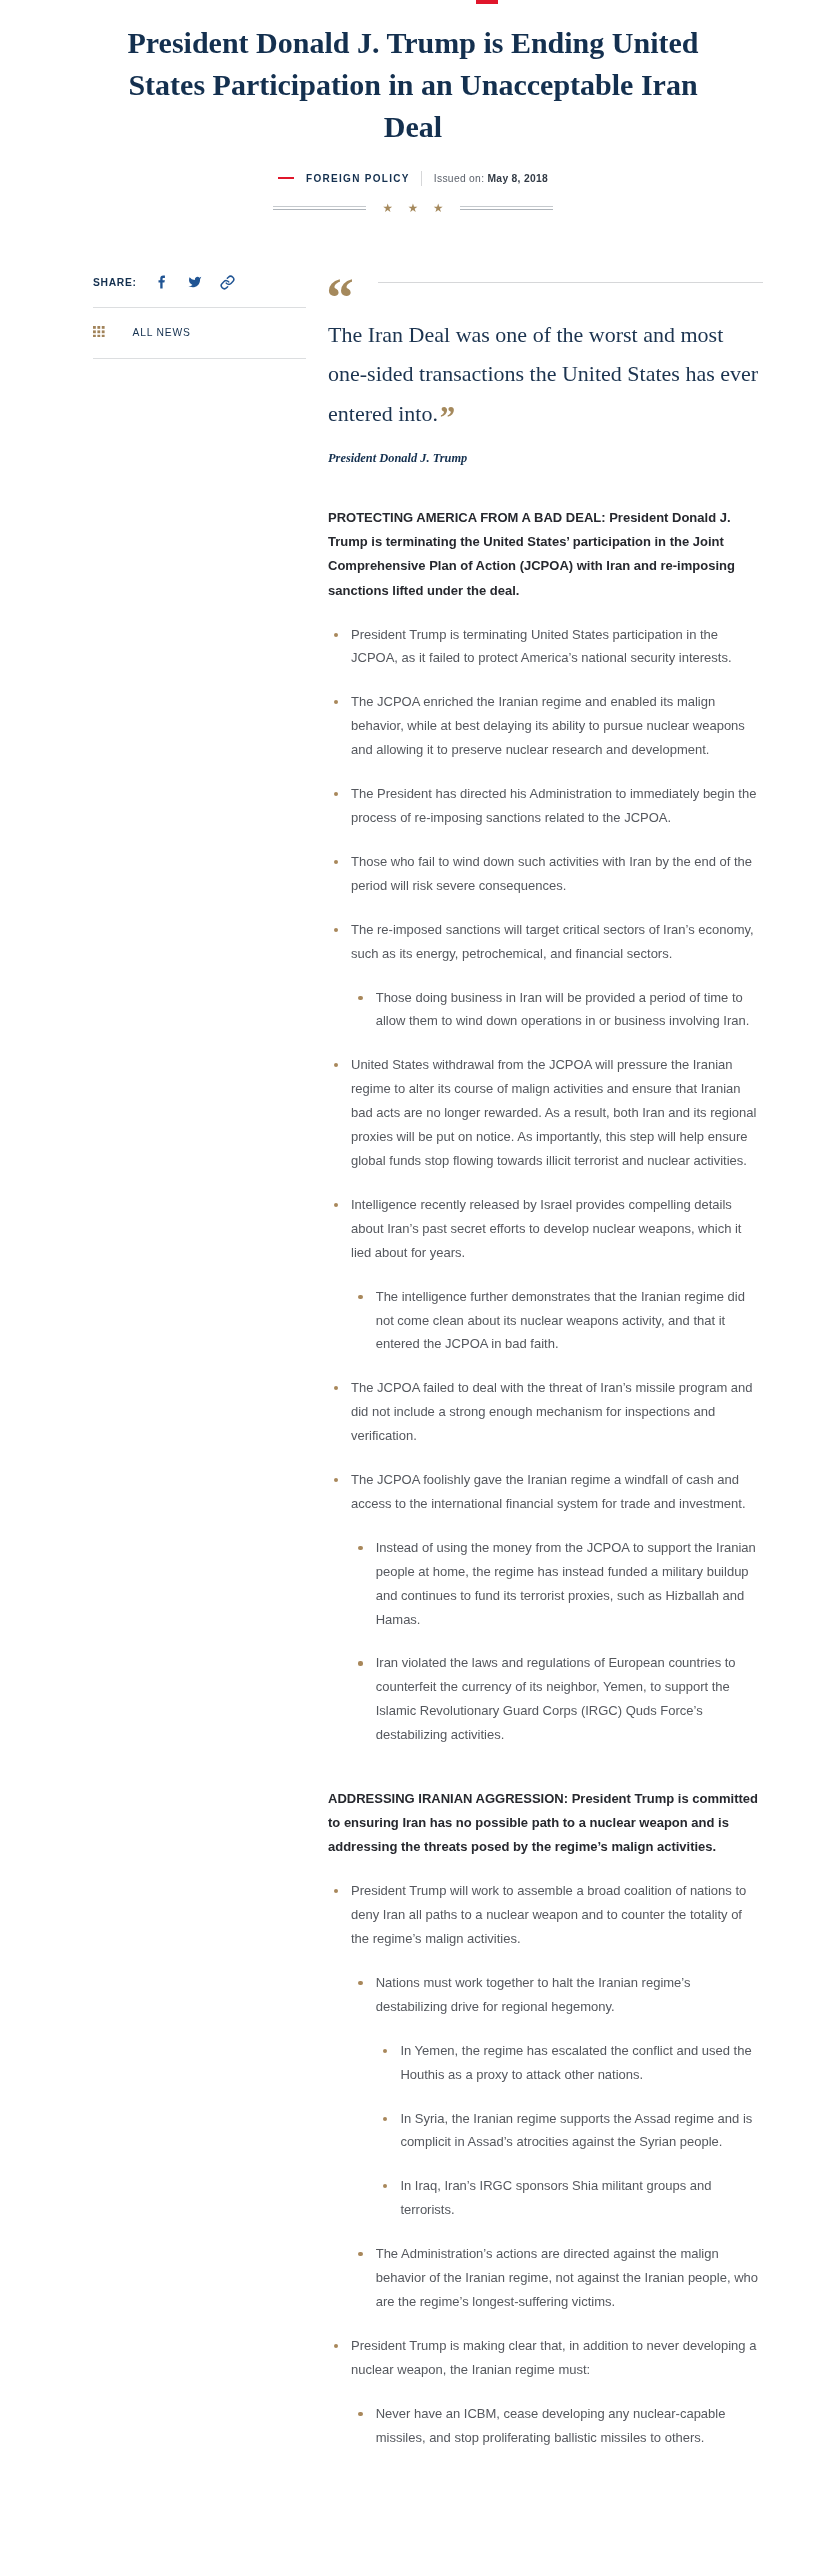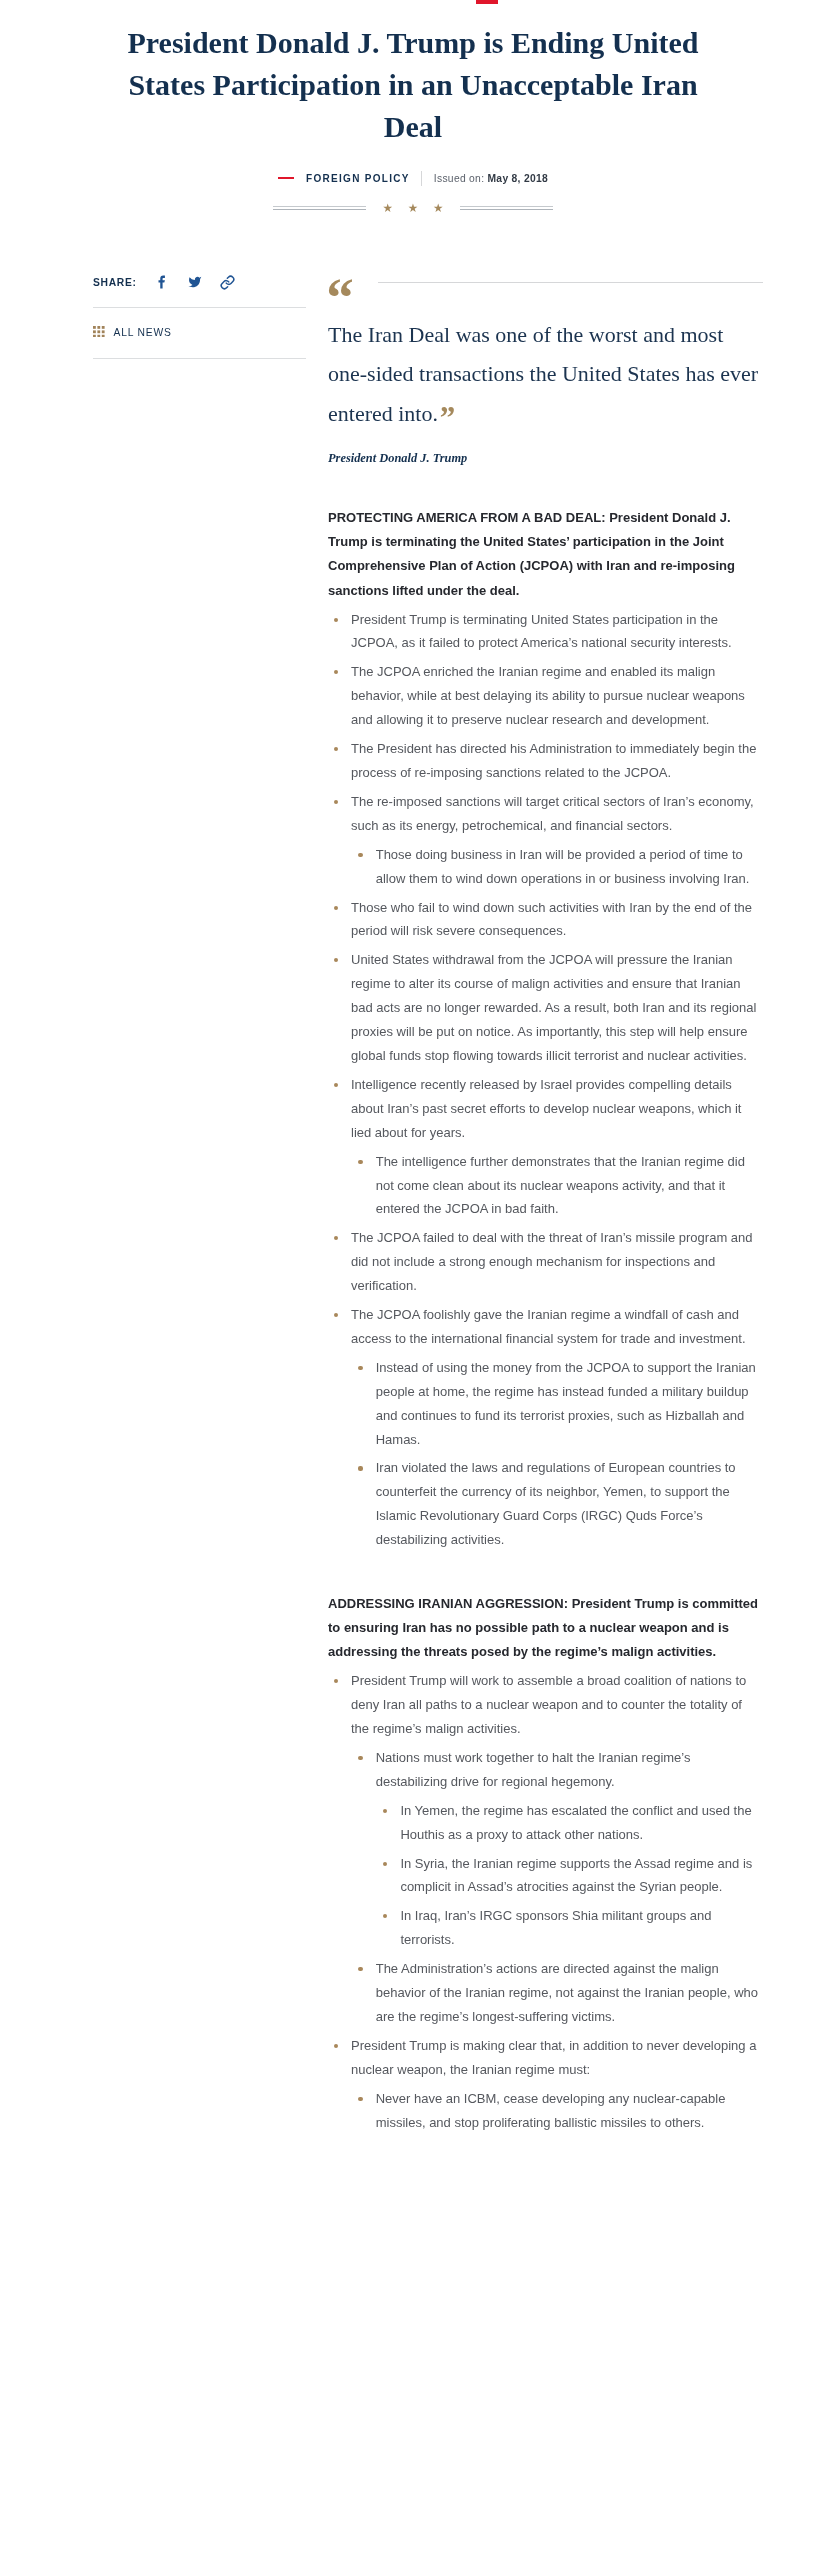--- a/index.html
+++ b/index.html
@@ -36,21 +36,21 @@
   .stars { color: #a5895c; font-size: 11.6px; word-spacing: 11.6px; line-height: 1; }
 
   
   .content { display: flex; align-items: flex-start; padding-left: 83px; padding-right: 53px; margin-top: 61px; }
   .sidebar { width: 213px; flex-shrink: 0; }
   .share-row { display: flex; align-items: center; gap: 18px; }
   .share-label { font-size: 10.3px; font-weight: 700; letter-spacing: 0.7px; color: #14304f; }
   .share-link { display: inline-flex; align-items: center; text-decoration: none; color: #205493; }
   .share-link svg { display: block; }
   .sidebar-hr { border: 0; border-top: 0.8px solid #dcdee0; margin: 17.4px 0; }
-  .allnews-row { display: flex; align-items: center; gap: 9px; text-decoration: none; }
+  .allnews-row { display: flex; align-items: center; gap: 28px; text-decoration: none; }
   .allnews-label { font-size: 10.3px; letter-spacing: 0.8px; color: #14304f; text-decoration: none; }
 
   .article { width: 456px; margin-left: 22px; }
 
   
   .quote-head { position: relative; height: 35px; }
   .open-quote {
     position: absolute; left: -1.7px; top: -5px;
     font-family: "Liberation Serif", "DejaVu Serif", serif;
     font-weight: 700; font-size: 55px; line-height: 1; color: #a5895c;
@@ -66,21 +66,21 @@
     font-style: italic; font-weight: 700; font-size: 12.4px; color: #14304f; margin: 18px 0 16px;
   }
 
   
   .section-heading {
     font-size: 13px; font-weight: 700; line-height: 1.85; color: #26282e;
     margin: 40px 0 0;
   }
   ul.bullets { list-style: none; margin: 0; padding: 0; }
   ul.bullets li {
-    position: relative; padding-left: 23px; margin-top: 5px;
+    position: relative; padding-left: 23px; margin-top: 20px;
     font-size: 13px; line-height: 1.84; color: #55585e;
   }
   .bullet-dot {
     position: absolute; left: 5.8px; top: 10px;
     width: 4.1px; height: 4.1px; border-radius: 50%; background: #a8875a;
   }
   ul.bullets ul.bullets { margin-left: 1.7px; }
 </style>
 </head>
 <body>
@@ -165,24 +165,24 @@
         <p class="quote-text"><span>The Iran Deal was one of the worst and most one-sided transactions the United States has ever entered into.</span><span class="close-quote">”</span></p>
         <p class="attribution">President Donald J. Trump</p>
       </div>
 
       <div id="sections">
           <p class="section-heading">PROTECTING AMERICA FROM A BAD DEAL: President Donald J. Trump is terminating the United States’ participation in the Joint Comprehensive Plan of Action (JCPOA) with Iran and re-imposing sanctions lifted under the deal.</p>
           <ul class="bullets level-1">
             <li><span class="bullet-dot"></span><span class="bullet-text">President Trump is terminating United States participation in the JCPOA, as it failed to protect America’s national security interests.</span></li>
             <li><span class="bullet-dot"></span><span class="bullet-text">The JCPOA enriched the Iranian regime and enabled its malign behavior, while at best delaying its ability to pursue nuclear weapons and allowing it to preserve nuclear research and development.</span></li>
             <li><span class="bullet-dot"></span><span class="bullet-text">The President has directed his Administration to immediately begin the process of re-imposing sanctions related to the JCPOA.</span></li>
+            <li><span class="bullet-dot"></span><span class="bullet-text">Those who fail to wind down such activities with Iran by the end of the period will risk severe consequences.</span></li>
             <li><span class="bullet-dot"></span><span class="bullet-text">The re-imposed sanctions will target critical sectors of Iran’s economy, such as its energy, petrochemical, and financial sectors.</span><ul class="bullets level-2">
                 <li><span class="bullet-dot"></span><span class="bullet-text">Those doing business in Iran will be provided a period of time to allow them to wind down operations in or business involving Iran.</span></li>
               </ul></li>
-            <li><span class="bullet-dot"></span><span class="bullet-text">Those who fail to wind down such activities with Iran by the end of the period will risk severe consequences.</span></li>
             <li><span class="bullet-dot"></span><span class="bullet-text">United States withdrawal from the JCPOA will pressure the Iranian regime to alter its course of malign activities and ensure that Iranian bad acts are no longer rewarded.  As a result, both Iran and its regional proxies will be put on notice.  As importantly, this step will help ensure global funds stop flowing towards illicit terrorist and nuclear activities.</span></li>
           </ul>
           <ul class="bullets level-1">
             <li><span class="bullet-dot"></span><span class="bullet-text">Intelligence recently released by Israel provides compelling details about Iran’s past secret efforts to develop nuclear weapons, which it lied about for years.</span><ul class="bullets level-2">
                 <li><span class="bullet-dot"></span><span class="bullet-text">The intelligence further demonstrates that the Iranian regime did not come clean about its nuclear weapons activity, and that it entered the JCPOA in bad faith.</span></li>
               </ul></li>
             <li><span class="bullet-dot"></span><span class="bullet-text">The JCPOA failed to deal with the threat of Iran’s missile program and did not include a strong enough mechanism for inspections and verification.</span></li>
             <li><span class="bullet-dot"></span><span class="bullet-text">The JCPOA foolishly gave the Iranian regime a windfall of cash and access to the international financial system for trade and investment.</span><ul class="bullets level-2">
                 <li><span class="bullet-dot"></span><span class="bullet-text">Instead of using the money from the JCPOA to support the Iranian people at home, the regime has instead funded a military buildup and continues to fund its terrorist proxies, such as Hizballah and Hamas.</span></li>
                 <li><span class="bullet-dot"></span><span class="bullet-text">Iran violated the laws and regulations of European countries to counterfeit the currency of its neighbor, Yemen, to support the Islamic Revolutionary Guard Corps (IRGC) Quds Force’s destabilizing activities.</span></li>

